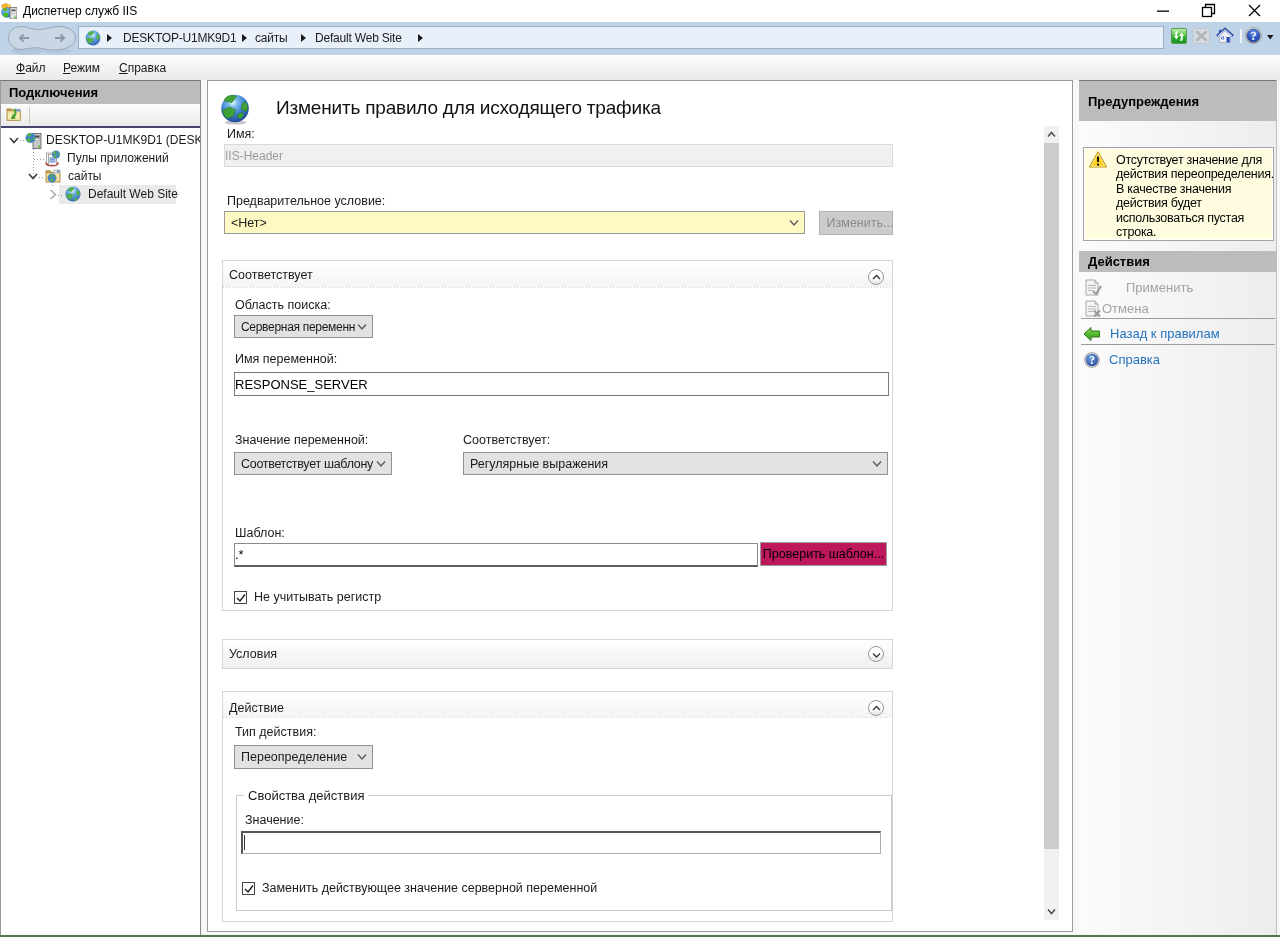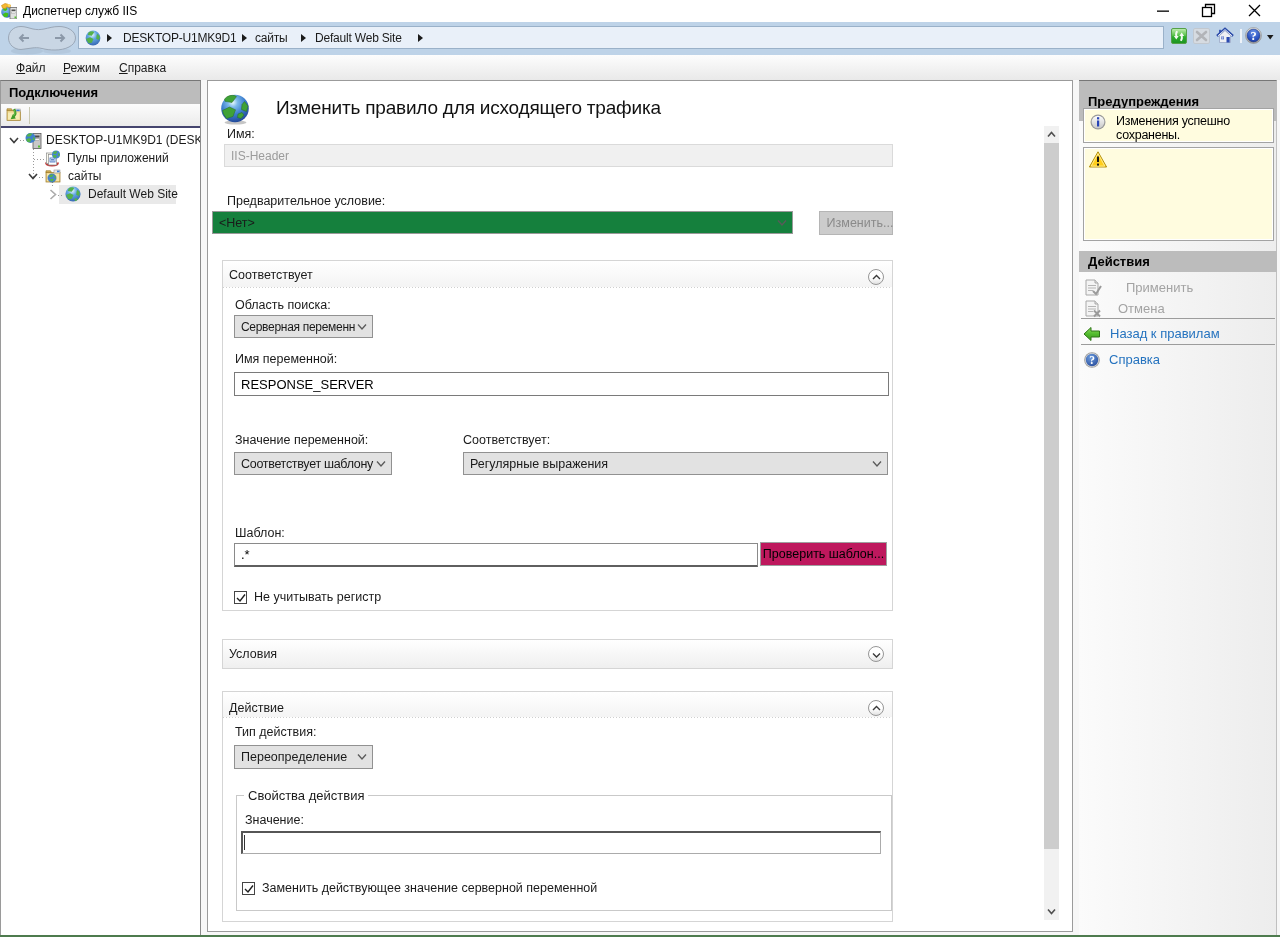--- a/index.html
+++ b/index.html
@@ -21,21 +21,21 @@
 
 #leftpanel{position:absolute;left:0;top:80px;width:201px;height:855px;background:#fff;border-top:1px solid #777;border-right:1px solid #8a8a8a;border-left:1px solid #9a9a9a}
 #lefthead{position:absolute;left:0;top:0;width:199px;height:23px;padding-left:8px}
 #ltoolbar{position:absolute;left:0;top:23px;width:199px;height:24px;background:linear-gradient(#fcfcfc,#ebebeb);border-bottom:2px solid #45456e}
 .treerow{position:absolute;height:18px;display:flex;align-items:center;font-size:12px;white-space:nowrap;overflow:hidden}
 .treerow svg{flex-shrink:0}
 .tdot{position:absolute;background:#9a9a9a}
 
 #mainpanel{position:absolute;left:207px;top:80px;width:866px;height:852px;background:#fff;border:1px solid #9b9b9b}
 .lbl{position:absolute;font-size:12.5px;color:#1a1a1a;white-space:nowrap}
-.tbox{position:absolute;font-size:13px;display:flex;align-items:center;padding-left:6px;white-space:nowrap}
+.tbox{position:absolute;font-size:13px;display:flex;align-items:center;white-space:nowrap}
 .combo{position:absolute;background:#e2e2e2;border:1px solid #919191;font-size:12.5px;display:flex;align-items:center;padding-left:6px;padding-right:16px;white-space:nowrap;overflow:hidden}
 .combo .chev{position:absolute;right:5px;top:50%;margin-top:-4px}
 .grp{position:absolute;border:1px solid #d5d5d5;background:#fff}
 .circbtn{position:absolute;width:16px;height:16px;border-radius:50%;border:1px solid #969696;background:linear-gradient(#ffffff 55%,#e2e2e2)}
 .cbx{position:absolute;width:13px;height:13px;background:#fff;border:1px solid #454545}
 
 #sbar{position:absolute;left:1044px;top:126px;width:15px;height:794px;background:#f1f1f1}
 
 #rightpanel{position:absolute;left:1079px;top:80px;width:198px;height:855px;background:linear-gradient(to right,#fbfbfb,#ededed);border-top:1px solid #777;border-right:1px solid #c0c0c0}
 .ybox{position:absolute;left:4px;background:#fffcdf;border:1px solid #a3a3a3;box-shadow:inset 0 0 0 1px #fff;width:191px}
@@ -277,21 +277,21 @@
     <path d="M2.5 16.5 L9.5 13 L15.5 15.8 L13 22.5 L6.5 24.5 L3.5 20 Z" fill="#3fa237" stroke="#2a6b22" stroke-width="0.5"></path>
     <path d="M24.5 7.5 L28 12 L26.5 17.5 L21.5 15.5 L22 10.5 Z" fill="#3fa237" stroke="#2a6b22" stroke-width="0.5"></path>
     <path d="M18 20 L22 18.5 L24 21 L21 24.5 L17.5 23.5 Z" fill="#3fa237" stroke="#2a6b22" stroke-width="0.5"></path>
   </svg>
   <div class="abs" style="left:276px;top:97px;font-size:19px;letter-spacing:-0.2px;color:#111">Изменить правило для исходящего трафика</div>
 
   <div class="lbl" style="left:227px;top:127px;font-size:12.5px">Имя:</div>
   <div class="tbox" style="left:224px;top:144px;width:669px;height:23px;background:#f0f0f0;border:1px solid #dadada;color:#9b9b9b;font-size:12px">IIS-Header</div>
 
   <div class="lbl" style="left:227px;top:194px;font-size:12.5px">Предварительное условие:</div>
-  <div class="combo" style="left:212px;top:211px;width:581px;height:23px;background:#15803d;border-color:#999">&lt;Нет&gt;
+  <div class="combo" style="left:224px;top:211px;width:581px;height:23px;background:#fef9c3;border-color:#999">&lt;Нет&gt;
     <svg class="chev" width="10" height="8" viewBox="0 0 10 8">
         <path d="M1 1.5 L5 6 L9 1.5" fill="none" stroke="#5a5a5a" stroke-width="1.3"></path>
       </svg>
   </div>
   <div class="tbox" style="left:819px;top:211px;width:74px;height:24px;background:#cccccc;border:1px solid #b5b5b5;color:#8a8a8a;padding-left:8px;justify-content:center;font-size:12.5px">Изменить...</div>
 
   <div class="grp" style="left:222px;top:260px;width:671px;height:351px"></div>
   <div class="abs" style="left:223px;top:261px;width:669px;height:26px;background:linear-gradient(#ffffff,#f4f4f4)"></div>
   <div class="abs" style="left:223px;top:287px;width:669px;height:1px;background:repeating-linear-gradient(90deg,#cfcfcf 0 1px,transparent 1px 3px)"></div>
   <div class="lbl" style="left:229px;top:268px">Соответствует</div>
@@ -381,42 +381,28 @@
   <div class="abs" style="left:0;top:17px;width:15px;height:706px;background:#cdcdcd"></div>
   <div class="abs" style="left:0;top:777px;width:15px;height:17px;background:#f1f1f1">
     <svg class="abs" style="left:3px;top:5px" width="9" height="7" viewBox="0 0 9 7">
         <path d="M1 1.5 L4.5 5.5 L8 1.5" fill="none" stroke="#505050" stroke-width="1.6"></path>
       </svg>
   </div>
 </div>
 
 <div id="rightpanel">
   <div class="phead" style="position:absolute;left:0;top:0;width:198px;height:40px;padding-left:9px">Предупреждения</div>
-  <div class="ybox" style="top:27px;height:35px">
-    <svg class="abs" style="left:6px;top:5px" width="16" height="16" viewBox="0 0 16 16">
-      <defs>
-          <linearGradient id="inf1" x1="0" y1="0" x2="0" y2="1">
-            <stop offset="0" stop-color="#fdfdfd"></stop>
-            <stop offset="1" stop-color="#c9c9c9"></stop>
-          </linearGradient>
-        </defs>
-      <circle cx="8" cy="8" r="7.5" fill="#9a9a9a"></circle>
-      <circle cx="8" cy="8" r="6.3" fill="url(#inf1)"></circle>
-      <rect x="7" y="6.5" width="2.2" height="6" fill="#2743b5"></rect>
-      <rect x="7" y="3.2" width="2.2" height="2.2" fill="#2743b5"></rect>
-    </svg>
-    <div class="ytext">Изменения успешно<br>сохранены.</div>
-  </div>
   <div class="ybox" style="top:66px;height:94px">
     <svg class="abs" style="left:5px;top:3px" width="18" height="17" viewBox="0 0 18 17">
       <path d="M9 0.8 L17.6 16 L0.4 16 Z" fill="#ffce1c" stroke="#a88400" stroke-width="0.9"></path>
       <path d="M9 2.6 L15.8 15.1 L2.2 15.1 Z" fill="none" stroke="#ffeb90" stroke-width="1"></path>
       <rect x="8" y="5.5" width="2" height="5.5" fill="#151515"></rect>
       <rect x="8" y="12.6" width="2" height="2" fill="#151515"></rect>
     </svg>
+    <div class="ytext" style="white-space:nowrap">Отсутствует значение для<br>действия переопределения.<br>В качестве значения<br>действия будет<br>использоваться пустая<br>строка.</div>
   </div>
   <div class="phead" style="position:absolute;left:0;top:170px;width:198px;height:21px;padding-left:9px">Действия</div>
 
   <div class="actrow" style="top:196px">
     <svg style="margin-left:5px" width="18" height="18" viewBox="0 0 18 18">
       <path d="M2 1 L11 1 L14 4 L14 16 L2 16 Z" fill="#f4f4f4" stroke="#a8a8a8"></path>
       <path d="M11 1 L11 4 L14 4" fill="#e0e0e0" stroke="#a8a8a8"></path>
       <rect x="4" y="6" width="8" height="1" fill="#b5b5b5"></rect>
       <rect x="4" y="8.5" width="8" height="1" fill="#b5b5b5"></rect>
       <rect x="4" y="11" width="5" height="1" fill="#b5b5b5"></rect>
@@ -426,21 +412,21 @@
   </div>
   <div class="actrow" style="top:217px">
     <svg style="margin-left:5px" width="18" height="18" viewBox="0 0 18 18">
       <path d="M2 1 L11 1 L14 4 L14 16 L2 16 Z" fill="#f4f4f4" stroke="#a8a8a8"></path>
       <path d="M11 1 L11 4 L14 4" fill="#e0e0e0" stroke="#a8a8a8"></path>
       <rect x="4" y="6" width="8" height="1" fill="#b5b5b5"></rect>
       <rect x="4" y="8.5" width="8" height="1" fill="#b5b5b5"></rect>
       <rect x="4" y="11" width="5" height="1" fill="#b5b5b5"></rect>
       <path d="M10 10.5 L16 16.5 M16 10.5 L10 16.5" stroke="#9a9a9a" stroke-width="2"></path>
     </svg>
-    <span class="adis" style="margin-left:16px">Отмена</span>
+    <span class="adis" style="margin-left:0">Отмена</span>
   </div>
   <div class="asep" style="top:237px"></div>
   <div class="actrow" style="top:242px">
     <svg style="margin-left:4px" width="18" height="16" viewBox="0 0 18 16">
       <defs>
           <linearGradient id="ga1" x1="0" y1="0" x2="0" y2="1">
             <stop offset="0" stop-color="#8ee05e"></stop>
             <stop offset="0.5" stop-color="#52bb2e"></stop>
             <stop offset="1" stop-color="#3f9a22"></stop>
           </linearGradient>

